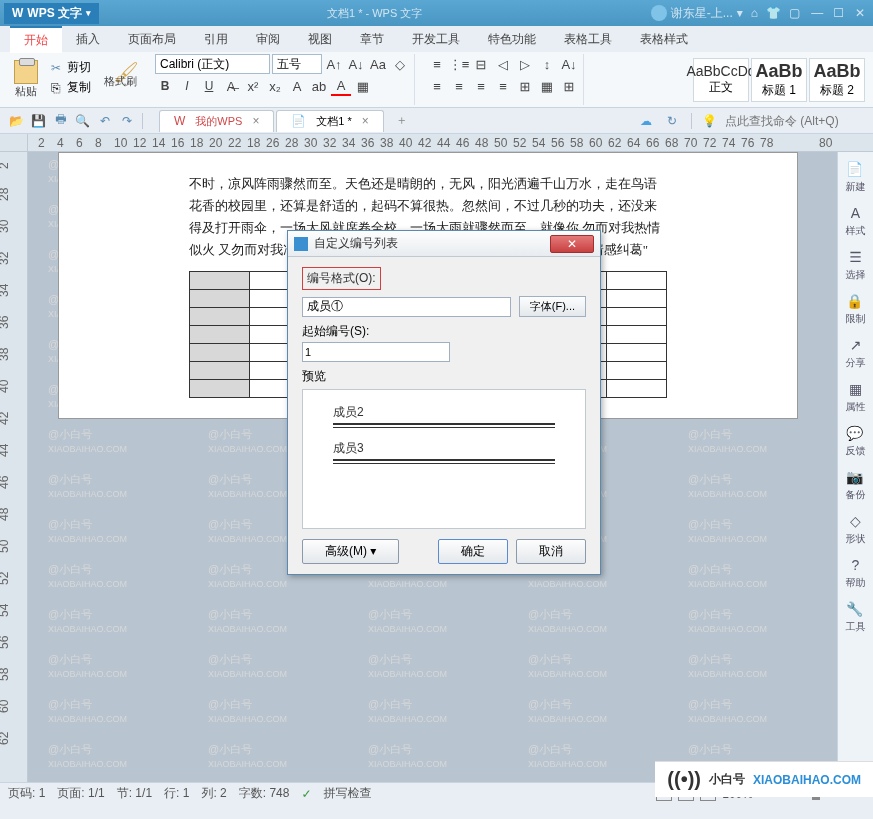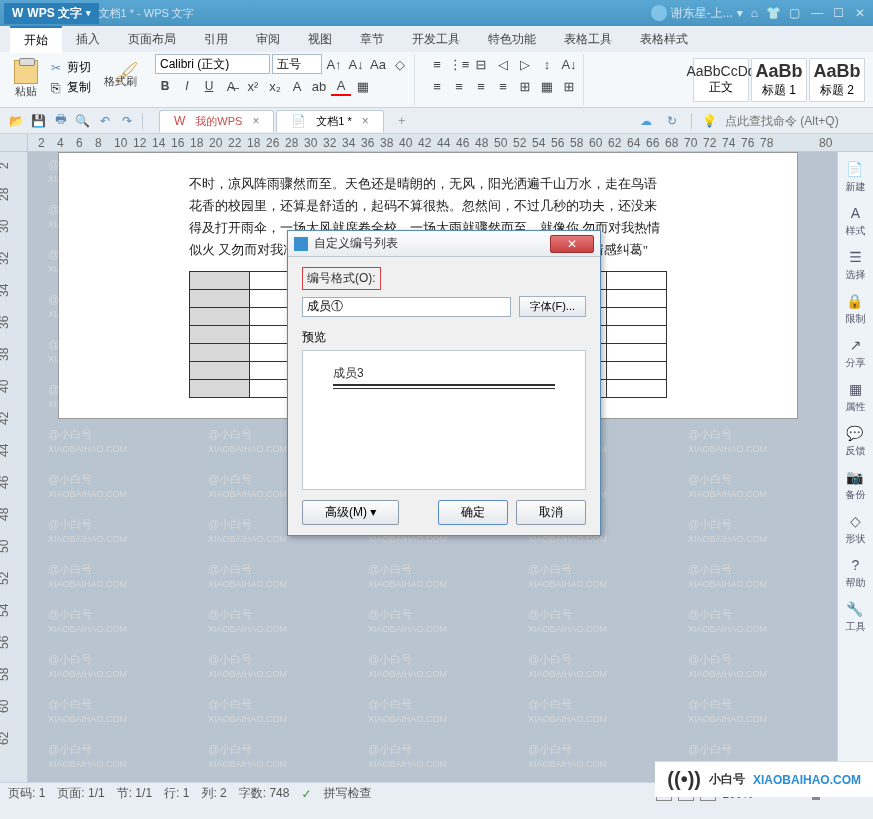--- a/index.html
+++ b/index.html
@@ -1,27 +1,27 @@
 <!DOCTYPE html>
 <html><head>
 <meta charset="utf-8">
 <style>
 *{margin:0;padding:0;box-sizing:border-box;font-family:"Microsoft YaHei",SimSun,sans-serif;font-size:12px}
 body{background:#e8eef4;width:873px;height:819px;overflow:hidden;position:relative}
 .titlebar{height:26px;background:linear-gradient(#5ba7d4,#4a96c3);display:flex;align-items:center;color:#fff;padding:0 4px}
 .wps-logo{background:#2a7fb8;padding:2px 8px;display:flex;align-items:center;gap:4px;font-weight:bold}
 .wps-logo .dd{font-size:9px}
-.tb-center{flex:1;text-align:left;color:#d0e4f0;font-size:11px}
+.tb-center{flex:1;text-align:center;color:#d0e4f0;font-size:11px}
 .tb-right{display:flex;align-items:center;gap:8px;color:#d0e4f0}
 .user-badge{display:flex;align-items:center;gap:4px}
 .circ-icon{width:16px;height:16px;border-radius:50%;background:#7fc4e8;display:inline-block}
 .win-btns span{display:inline-block;width:18px;text-align:center;cursor:pointer}
 .menubar{height:26px;background:#e8eef4;display:flex;align-items:center;padding:0 10px;gap:0}
 .menu-item{padding:4px 14px;color:#444;cursor:pointer}
-.menu-item.active{background:#fff;color:#000000;border-top:2px solid #2a7fb8}
+.menu-item.active{background:#fff;color:#ef4444;border-top:2px solid #2a7fb8}
 .ribbon{height:56px;background:#f5f8fb;border-bottom:1px solid #c8d4e0;display:flex;align-items:center;padding:2px 8px;gap:8px}
 .rb-group{display:flex;flex-direction:column;gap:2px;padding:0 4px;border-right:1px solid #d8e0e8;height:100%}
 .paste-btn{display:flex;flex-direction:column;align-items:center;padding:2px 6px}
 .paste-ico{width:24px;height:24px;background:#f4d48a;border:1px solid #c0a050;position:relative}
 .paste-ico::before{content:"";position:absolute;top:-3px;left:4px;width:14px;height:6px;border:1px solid #888;border-radius:2px;background:#ddd}
 .rb-label{font-size:11px;color:#444}
 .clipboard-group{display:flex;gap:4px}
 .small-btns{display:flex;flex-direction:column;gap:1px}
 .sm-btn{display:flex;align-items:center;gap:2px;padding:1px 3px;cursor:pointer;font-size:11px}
 .sm-ico{width:14px;height:14px;display:inline-block}
@@ -521,23 +521,31 @@
     <span class="dlg-title-text">自定义编号列表</span>
     <div class="dlg-close">✕</div>
   </div>
   <div class="dlg-body">
     <span class="dlg-group-label">编号格式(O):</span>
     <div class="dlg-row">
       <input class="dlg-input" value="成员①" style="">
       <button class="dlg-btn-sm">字体(F)...</button>
     </div>
     <div class="dlg-2col">
+      <div class="dlg-col" style="flex:0 0 80px">
+        <span>起始编号(S):</span>
+        <input class="dlg-sel" type="number" value="1" style="">
+      </div>
     </div>
     <div>预览</div>
     <div class="dlg-preview" id="preview">
+        <div class="pv-item"><span class="pv-lbl">成员2</span><div class="pv-lines">
+            <div></div>
+            <div></div>
+          </div></div>
         <div class="pv-item"><span class="pv-lbl">成员3</span><div class="pv-lines">
             <div></div>
             <div></div>
           </div></div>
       </div>
     <div class="dlg-footer">
       <button class="dlg-btn">高级(M) ▾</button>
       <div class="spacer"></div>
       <button class="dlg-btn primary">确定</button>
       <button class="dlg-btn">取消</button>

